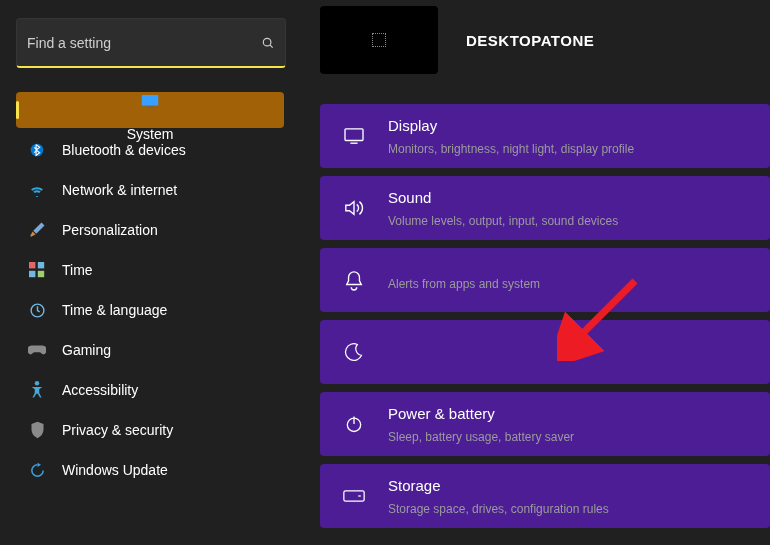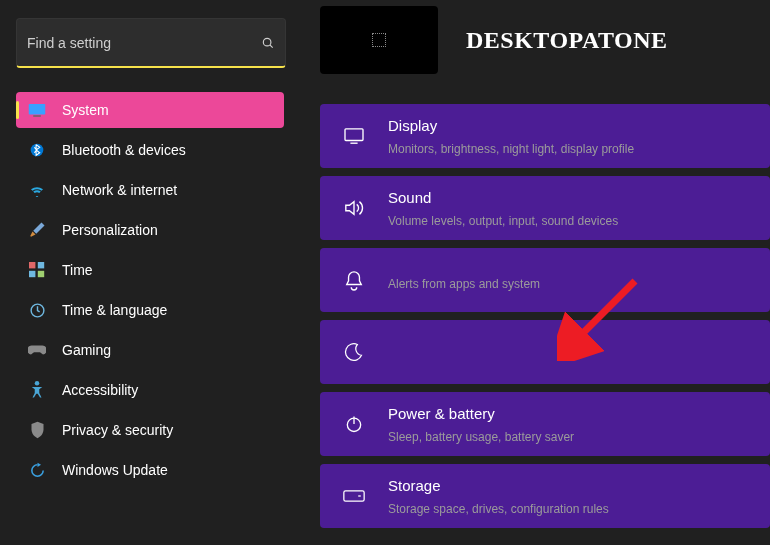--- a/index.html
+++ b/index.html
@@ -46,21 +46,21 @@
     display: flex;
     align-items: center;
     height: 36px;
     padding: 0 12px;
     border-radius: 4px;
     color: #fff;
     cursor: pointer;
     gap: 16px;
     margin-bottom: 4px;
   }
-  .nav-item.selected { background: #ec4899; }
+  .nav-item.selected { background: #a16207; flex-direction: column; }
   .nav-item.selected::before {
     content: "";
     position: absolute;
     left: 0;
     top: 9px;
     bottom: 9px;
     width: 3px;
     border-radius: 2px;
     background: #f6e24b;
   }
@@ -85,21 +85,21 @@
   .avatar-box {
     width: 118px; height: 68px;
     background: #000;
     border-radius: 4px;
     display:flex;align-items:center;justify-content:center;
   }
   .avatar-inner {
     width: 14px; height: 14px;
     border: 1px dotted #888;
   }
-  .title-block .title { font-size: 24px; font-weight: 600; letter-spacing: .5px; font-family: Liberation Serif, serif;}
+  .title-block .title { font-size: 15px; font-weight: 600; letter-spacing: .5px;}
   .panel {
     background: #4c1d95;
     border-radius: 4px;
     height: 64px;
     display: flex;
     align-items: center;
     padding: 0 22px;
     margin-left: 10px;
     margin-bottom: 8px;
     cursor: pointer;

